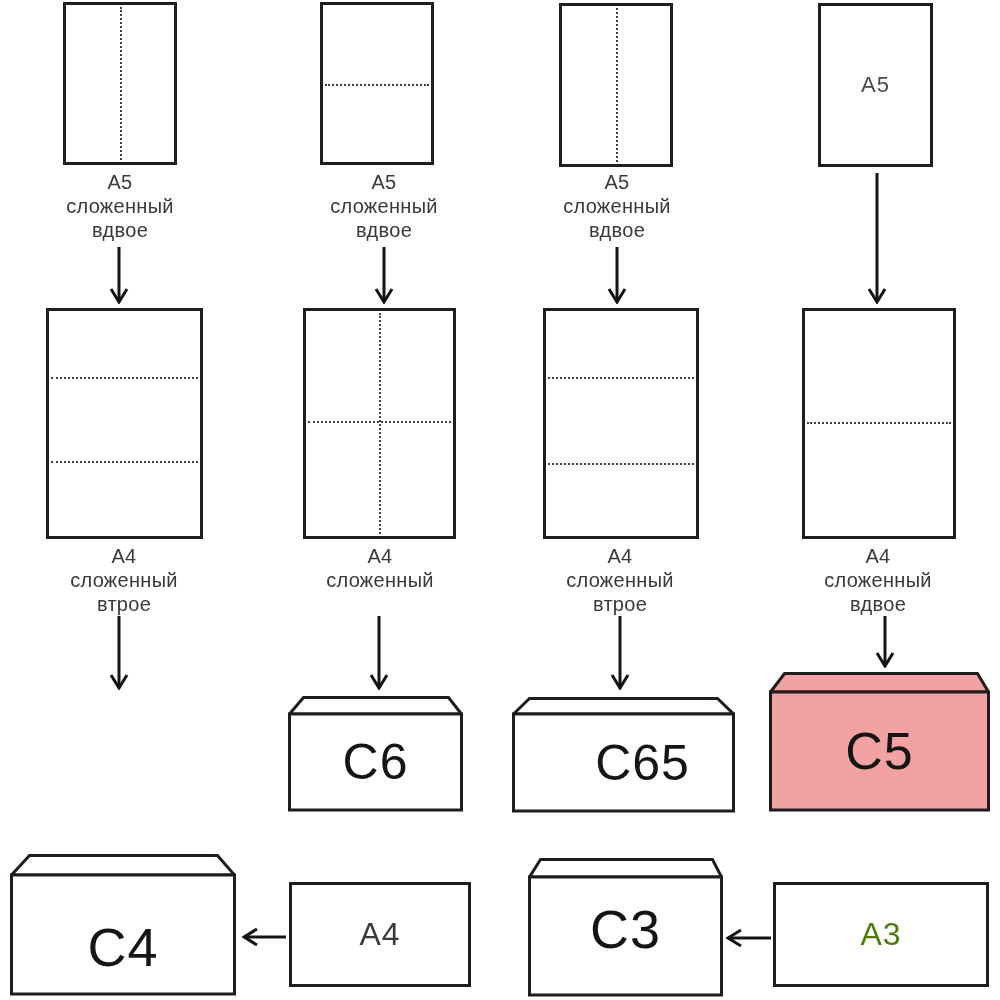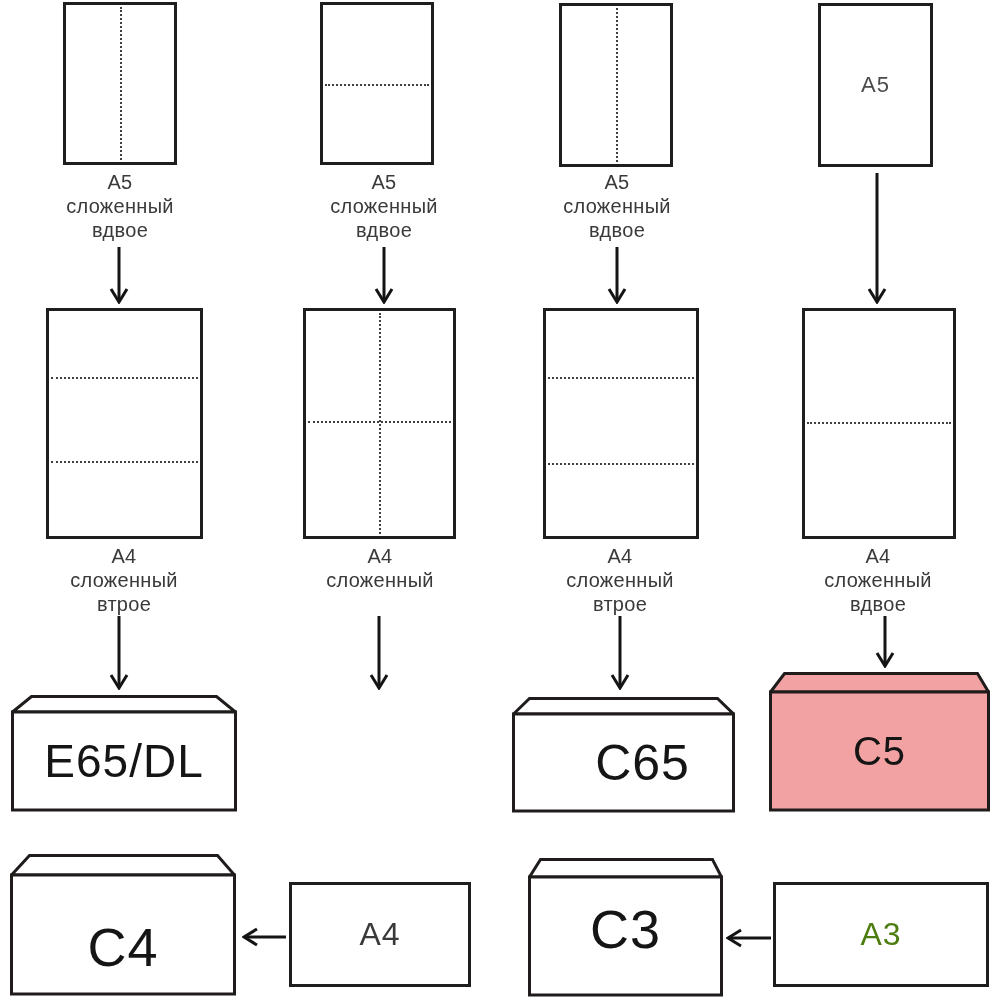--- a/index.html
+++ b/index.html
@@ -134,43 +134,43 @@
   </svg>
   <svg class="arrow" style="left:609px; top:616px;" width="22" height="74">
     <line x1="11" y1="0" x2="11" y2="72"></line>
       <polyline points="3,59 11,72 19,59"></polyline>
   </svg>
   <svg class="arrow" style="left:874px; top:616px;" width="22" height="52">
     <line x1="11" y1="0" x2="11" y2="50"></line>
       <polyline points="3,37 11,50 19,37"></polyline>
   </svg>
 
-  <div class="env" style="left:11px; top:695px; width:226px; height:117px;">
-    <svg width="226" height="117" viewBox="0 0 226 117">
-      <path d="M1.5,17 L20.5,1.5 L205.5,1.5 L224.5,17 Z" fill="#ffffff" stroke="#201c1c" stroke-width="3"></path>
-      <rect x="1.5" y="17" width="223" height="98" fill="#ffffff" stroke="#201c1c" stroke-width="3"></rect>
-    </svg>
-    <div class="env-name" style="top:17px; height:98px; font-size:46px;">E65/DL</div>
-  </div>
-
+
+  <div class="env" style="left:288px; top:696px; width:175px; height:116px;">
+    <svg width="175" height="116" viewBox="0 0 175 116">
+      <path d="M1.5,18 L15.5,1.5 L160.5,1.5 L173.5,18 Z" fill="#ffffff" stroke="#201c1c" stroke-width="3"></path>
+      <rect x="1.5" y="18" width="172" height="96" fill="#ffffff" stroke="#201c1c" stroke-width="3"></rect>
+    </svg>
+    <div class="env-name" style="top:18px; height:96px; font-size:50px;">C6</div>
+  </div>
 
   <div class="env" style="left:512px; top:697px; width:261px; height:116px;">
     <svg width="223" height="116" viewBox="0 0 223 116">
       <path d="M1.5,17 L17.5,1.5 L205.5,1.5 L221.5,17 Z" fill="#ffffff" stroke="#201c1c" stroke-width="3"></path>
       <rect x="1.5" y="17" width="220" height="97" fill="#ffffff" stroke="#201c1c" stroke-width="3"></rect>
     </svg>
     <div class="env-name" style="top:17px; height:97px; font-size:50px;">C65</div>
   </div>
 
   <div class="env" style="left:769px; top:672px; width:221px; height:140px;">
     <svg width="221" height="140" viewBox="0 0 221 140">
       <path d="M1.5,20 L15.5,1.5 L208.5,1.5 L219.5,20 Z" fill="#f2a2a2" stroke="#201c1c" stroke-width="3"></path>
       <rect x="1.5" y="20" width="218" height="118" fill="#f2a2a2" stroke="#201c1c" stroke-width="3"></rect>
     </svg>
-    <div class="env-name" style="top:20px; height:118px; font-size:40px;">C5</div>
+    <div class="env-name" style="top:20px; height:118px; font-size:52px;">C5</div>
   </div>
 
   <div class="env" style="left:10px; top:854px; width:226px; height:142px;">
     <svg width="226" height="142" viewBox="0 0 226 142">
       <path d="M1.5,21 L19.5,1.5 L207.5,1.5 L224.5,21 Z" fill="#ffffff" stroke="#201c1c" stroke-width="3"></path>
       <rect x="1.5" y="21" width="223" height="119" fill="#ffffff" stroke="#201c1c" stroke-width="3"></rect>
     </svg>
     <div class="env-name" style="top:21px; height:143px; font-size:54px;">C4</div>
   </div>
 

